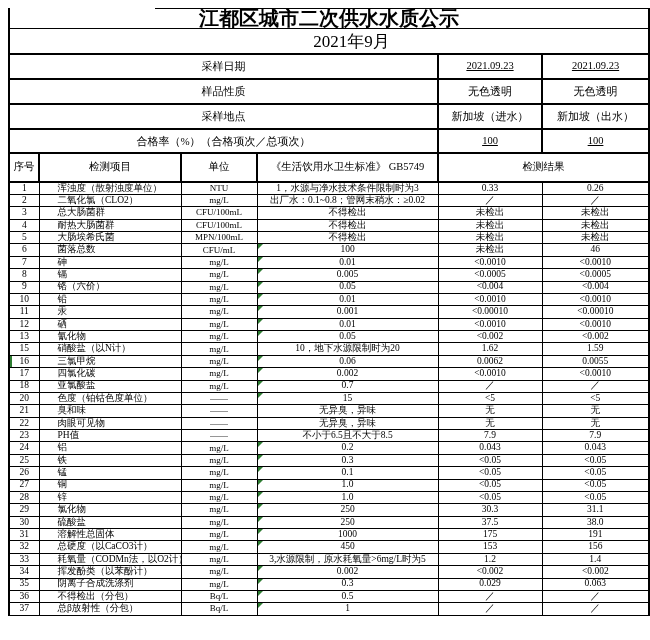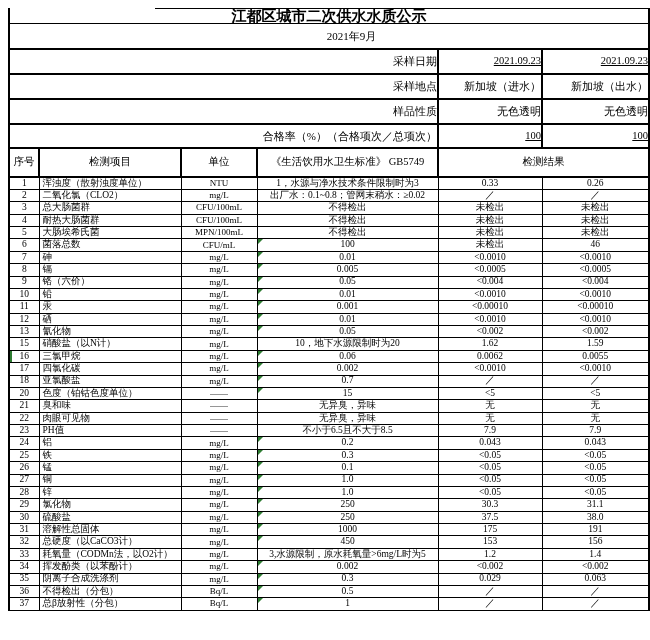--- a/index.html
+++ b/index.html
@@ -10,31 +10,31 @@
   }
   .topline{position:absolute;left:155px;top:8px;width:494px;height:1px;background:var(--line);}
   .sheet{position:absolute;left:8px;top:8px;width:640px;}
   table{border-collapse:collapse;table-layout:fixed;width:640px;}
   td{
     border:1px solid var(--line);padding:0;margin:0;overflow:hidden;white-space:nowrap;
     text-align:center;vertical-align:middle;font-size:9.5px;line-height:1;
   }
   
   tr.title-row td{border-top:none;border-left-width:2px;border-right-width:2px;height:15px;
-    font-family:"Liberation Sans","DejaVu Sans",sans-serif;font-weight:bold;font-size:15px;}
-  tr.sub-row td{height:24px;font-size:11px;border-left-width:2px;border-right-width:2px;border-bottom-width:2px;padding-left:45px;}
-  tr.meta td{height:23px;font-size:11px;border-width:2px;text-align:right;}
+    font-family:"Liberation Sans","DejaVu Sans",sans-serif;font-weight:bold;font-size:20px;}
+  tr.sub-row td{height:24px;font-size:17px;border-left-width:2px;border-right-width:2px;border-bottom-width:2px;padding-left:45px;}
+  tr.meta td{height:23px;font-size:11px;border-width:2px;}
   tr.meta-last td{height:22px;}
   tr.meta td.mval{font-size:10.5px;text-decoration:underline;}
   tr.cols td{height:27px;font-size:10.5px;border-width:2px;}
   
   tbody.data tr{height:12.38px;}
   tbody.data td:first-child{border-left-width:2px;}
   tbody.data td:last-child{border-right-width:2px;}
-  td.item{text-align:left;padding-left:3px;}
+  td.item{text-align:left;padding-left:18px;}
   td.unit{font-size:9px;}
   
   .flag{position:relative;}
   .flag::before{content:"";position:absolute;left:0;top:0;width:0;height:0;
     border-top:5px solid var(--green);border-right:5px solid transparent;}
   .marker{position:relative;margin-left:13px;}
   .marker::after{content:"";position:absolute;left:0;top:0;width:2px;height:100%;background:var(--green);}
 </style>
 </head>
 <body>
@@ -57,28 +57,28 @@
       </tr>
       <tr class="sub-row">
         <td colspan="6">2021年9月</td>
       </tr>
       <tr class="meta">
         <td colspan="4">采样日期</td>
         <td class="mval">2021.09.23</td>
         <td class="mval">2021.09.23</td>
       </tr>
       <tr class="meta">
+        <td colspan="4">样品性质</td>
+        <td>无色透明</td>
+        <td>无色透明</td>
+      </tr>
+      <tr class="meta">
         <td colspan="4">采样地点</td>
         <td>新加坡（进水）</td>
         <td>新加坡（出水）</td>
-      </tr>
-      <tr class="meta">
-        <td colspan="4">样品性质</td>
-        <td>无色透明</td>
-        <td>无色透明</td>
       </tr>
       <tr class="meta meta-last">
         <td colspan="4">合格率（%）（合格项次／总项次）</td>
         <td class="mval">100</td>
         <td class="mval">100</td>
       </tr>
       <tr class="cols">
         <td>序号</td>
         <td>检测项目</td>
         <td>单位</td>

